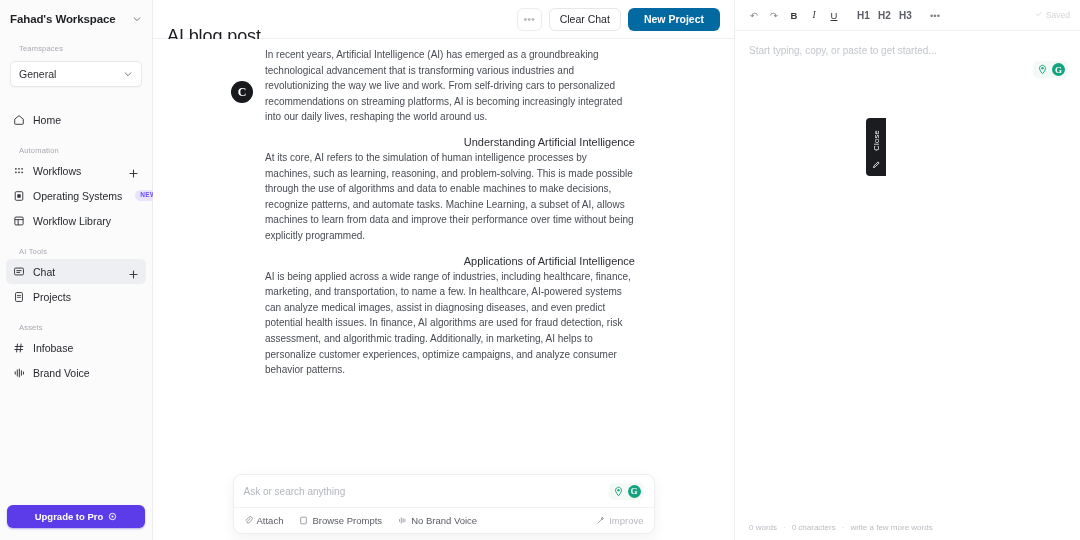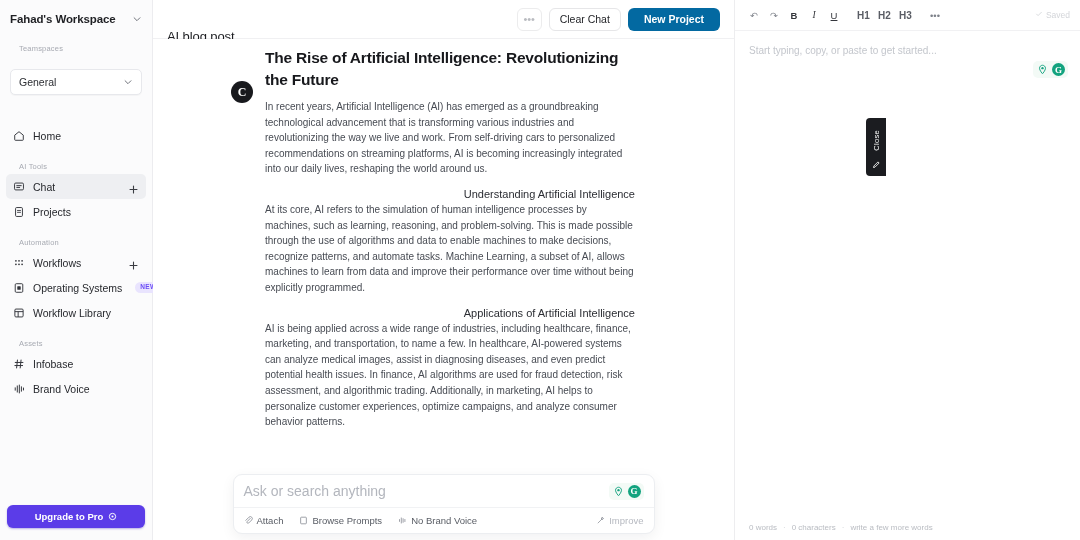--- a/index.html
+++ b/index.html
@@ -32,21 +32,21 @@
   .chev { width: 10px; height: 10px; flex: 0 0 10px; color: #72757d; }
   .chev svg { display: block; }
 
   .sec-label {
     font-size: 7.5px; color: #a7aab2; letter-spacing: .2px;
     padding: 0 19px; margin-bottom: 4px;
   }
   .sec-teamspaces { margin-top: 6px; }
 
   .ts-select {
-    margin: 16px 10px; height: 24px; background: #fff;
+    margin: 8px 10px; height: 24px; background: #fff;
     border: 1px solid #e7e8ec; border-radius: 5px;
     display: flex; align-items: center; padding: 12px 8px; gap: 4px;
     box-shadow: 0 1px 1px rgba(16,18,24,.03);
   }
   .ts-select span.txt { font-size: 10.5px; color: #2c2e33; flex: 1; }
 
   .nav { margin-top: 12px; }
   .nav-item {
     height: 25px; margin: 0 6px; padding: 0 7px;
     display: flex; align-items: center; gap: 8px;
@@ -77,21 +77,21 @@
   }
   .upgrade-btn .spark { width: 9px; height: 9px; display: flex; }
 
   
   .center { flex: 1 1 auto; display: flex; flex-direction: column; position: relative; background: #fff; min-width: 0; }
   .topbar {
     height: 39px; display: flex; align-items: center;
     padding: 0 14px 0 14px; border-bottom: 1px solid #f0f0f2;
     background: #fff;
   }
-  .doc-title { font-size: 13px; color: #1d1e22; letter-spacing: -.1px; margin-top: 34px; }
+  .doc-title { font-size: 18px; color: #1d1e22; letter-spacing: -.1px; margin-top: 34px; }
   .topbar-actions { margin-left: auto; display: flex; align-items: center; gap: 7px; }
   .btn-ghost {
     width: 25px; height: 23px; border: 1px solid #ececed; border-radius: 6px;
     background: #fff; display: flex; align-items: center; justify-content: center;
     color: #b9bbc0; font-size: 11px; cursor: pointer;
   }
   .btn-outline {
     height: 23px; padding: 0 10px; border: 1px solid #e6e6e8; border-radius: 6px;
     background: #fff; font-size: 10.5px; color: #1f2024; display: flex; align-items: center;
     cursor: pointer;
@@ -130,21 +130,21 @@
     display: flex; justify-content: center;
   }
   .composer {
     width: 422px; background: #fff; border: 1px solid #eceef1; border-radius: 9px;
     box-shadow: 0 4px 14px rgba(20,22,30,.06);
     overflow: hidden;
   }
   .composer-input {
     height: 32px; display: flex; align-items: center; padding: 0 10px; gap: 6px;
   }
-  .composer-input .ph { font-size: 14px; color: #b3b6bd; flex: 1; }
+  .composer-input .ph { font-size: 10px; color: #b3b6bd; flex: 1; }
   .gbadges { display: flex; align-items: center; gap: 3px; background: #f3faf6; border-radius: 5px; padding: 2px 3px; }
   .gb {
     width: 13px; height: 13px; border-radius: 50%;
     display: flex; align-items: center; justify-content: center;
   }
   .gb-pin { color: #13a37f; }
   .gb-g { background: #13a37f; color: #fff; font-size: 9px; font-weight: 700; font-family: "Liberation Serif", serif; }
   .composer-bar {
     height: 26px; border-top: 1px solid #f1f2f4; display: flex; align-items: center;
     padding: 0 10px; gap: 16px;
@@ -233,49 +233,20 @@
       <div class="nav-item">
         <span class="ico">
           <svg viewBox="0 0 14 14" width="12" height="12">
               <path d="M2 6l5-4 5 4v5.2a.8.8 0 0 1-.8.8H2.8a.8.8 0 0 1-.8-.8z" fill="none" stroke="currentColor" stroke-width="1.1" stroke-linejoin="round"></path>
             </svg>
         </span>
         <span class="lbl">Home</span>
       </div>
 
       <div class="group">
-        <div class="sec-label">AI Tools</div>
-
-        <div class="nav-item active">
-          <span class="ico">
-            <svg viewBox="0 0 14 14" width="12" height="12">
-                <rect x="1.8" y="2.4" width="10.4" height="8" rx="1.4" fill="none" stroke="currentColor" stroke-width="1.1"></rect>
-                <path d="M4.4 5.4h5.2M4.4 7.5h3.4" stroke="currentColor" stroke-width="1.1" stroke-linecap="round"></path>
-              </svg>
-          </span>
-          <span class="lbl">Chat</span>
-          <span class="plus">
-            <svg viewBox="0 0 12 12" width="11" height="11">
-                <path d="M6 2.2v7.6M2.2 6h7.6" stroke="currentColor" stroke-width="1.2" stroke-linecap="round"></path>
-              </svg>
-          </span>
-        </div>
-
-        <div class="nav-item">
-          <span class="ico">
-            <svg viewBox="0 0 14 14" width="12" height="12">
-                <rect x="3" y="1.8" width="8" height="10.4" rx="1.2" fill="none" stroke="currentColor" stroke-width="1.1"></rect>
-                <path d="M5.2 5.2h3.6M5.2 7.4h3.6" stroke="currentColor" stroke-width="1" stroke-linecap="round"></path>
-              </svg>
-          </span>
-          <span class="lbl">Projects</span>
-        </div>
-      </div>
-
-      <div class="group">
         <div class="sec-label">Automation</div>
 
         <div class="nav-item">
           <span class="ico">
             <svg viewBox="0 0 14 14" width="12" height="12">
                 <g fill="currentColor">
                   <circle cx="3.4" cy="4.4" r="1"></circle>
                   <circle cx="7" cy="4.4" r="1"></circle>
                   <circle cx="10.6" cy="4.4" r="1"></circle>
                   <circle cx="3.4" cy="8.6" r="1"></circle>
@@ -304,20 +275,49 @@
         </div>
 
         <div class="nav-item">
           <span class="ico">
             <svg viewBox="0 0 14 14" width="12" height="12">
                 <rect x="2.2" y="2.4" width="9.6" height="9.2" rx="1.2" fill="none" stroke="currentColor" stroke-width="1.1"></rect>
                 <path d="M2.2 5.4h9.6M6 5.4v6.2" stroke="currentColor" stroke-width="1.1"></path>
               </svg>
           </span>
           <span class="lbl">Workflow Library</span>
+        </div>
+      </div>
+
+      <div class="group">
+        <div class="sec-label">AI Tools</div>
+
+        <div class="nav-item active">
+          <span class="ico">
+            <svg viewBox="0 0 14 14" width="12" height="12">
+                <rect x="1.8" y="2.4" width="10.4" height="8" rx="1.4" fill="none" stroke="currentColor" stroke-width="1.1"></rect>
+                <path d="M4.4 5.4h5.2M4.4 7.5h3.4" stroke="currentColor" stroke-width="1.1" stroke-linecap="round"></path>
+              </svg>
+          </span>
+          <span class="lbl">Chat</span>
+          <span class="plus">
+            <svg viewBox="0 0 12 12" width="11" height="11">
+                <path d="M6 2.2v7.6M2.2 6h7.6" stroke="currentColor" stroke-width="1.2" stroke-linecap="round"></path>
+              </svg>
+          </span>
+        </div>
+
+        <div class="nav-item">
+          <span class="ico">
+            <svg viewBox="0 0 14 14" width="12" height="12">
+                <rect x="3" y="1.8" width="8" height="10.4" rx="1.2" fill="none" stroke="currentColor" stroke-width="1.1"></rect>
+                <path d="M5.2 5.2h3.6M5.2 7.4h3.6" stroke="currentColor" stroke-width="1" stroke-linecap="round"></path>
+              </svg>
+          </span>
+          <span class="lbl">Projects</span>
         </div>
       </div>
 
       <div class="group">
         <div class="sec-label">Assets</div>
 
         <div class="nav-item">
           <span class="ico">
             <svg viewBox="0 0 14 14" width="12" height="12">
                 <path d="M5.2 2.4L4.2 11.6M9.4 2.4L8.4 11.6M2.6 5.2h9M2.2 8.8h9" stroke="currentColor" stroke-width="1.15" stroke-linecap="round"></path>
@@ -359,21 +359,20 @@
         <div class="btn-ghost">•••</div>
         <div class="btn-outline">Clear Chat</div>
         <div class="btn-dark">New Project</div>
       </div>
     </div>
 
     <div class="chat-area">
       <div class="msg">
         <div class="avatar">C</div>
         <div class="msg-body">
-          <div class="post-title">The Rise of Artificial Intelligence: Revolutionizing the Future</div>
           <div class="post-p">In recent years, Artificial Intelligence (AI) has emerged as a groundbreaking technological advancement that is transforming various industries and revolutionizing the way we live and work. From self-driving cars to personalized recommendations on streaming platforms, AI is becoming increasingly integrated into our daily lives, reshaping the world around us.</div>
           <div class="post-h">Understanding Artificial Intelligence</div>
           <div class="post-p">At its core, AI refers to the simulation of human intelligence processes by machines, such as learning, reasoning, and problem-solving. This is made possible through the use of algorithms and data to enable machines to make decisions, recognize patterns, and automate tasks. Machine Learning, a subset of AI, allows machines to learn from data and improve their performance over time without being explicitly programmed.</div>
           <div class="post-h">Applications of Artificial Intelligence</div>
           <div class="post-p">AI is being applied across a wide range of industries, including healthcare, finance, marketing, and transportation, to name a few. In healthcare, AI-powered systems can analyze medical images, assist in diagnosing diseases, and even predict potential health issues. In finance, AI algorithms are used for fraud detection, risk assessment, and algorithmic trading. Additionally, in marketing, AI helps to personalize customer experiences, optimize campaigns, and analyze consumer behavior patterns.</div>
         </div>
       </div>
 
       <div class="composer-wrap">
         <div class="composer">

